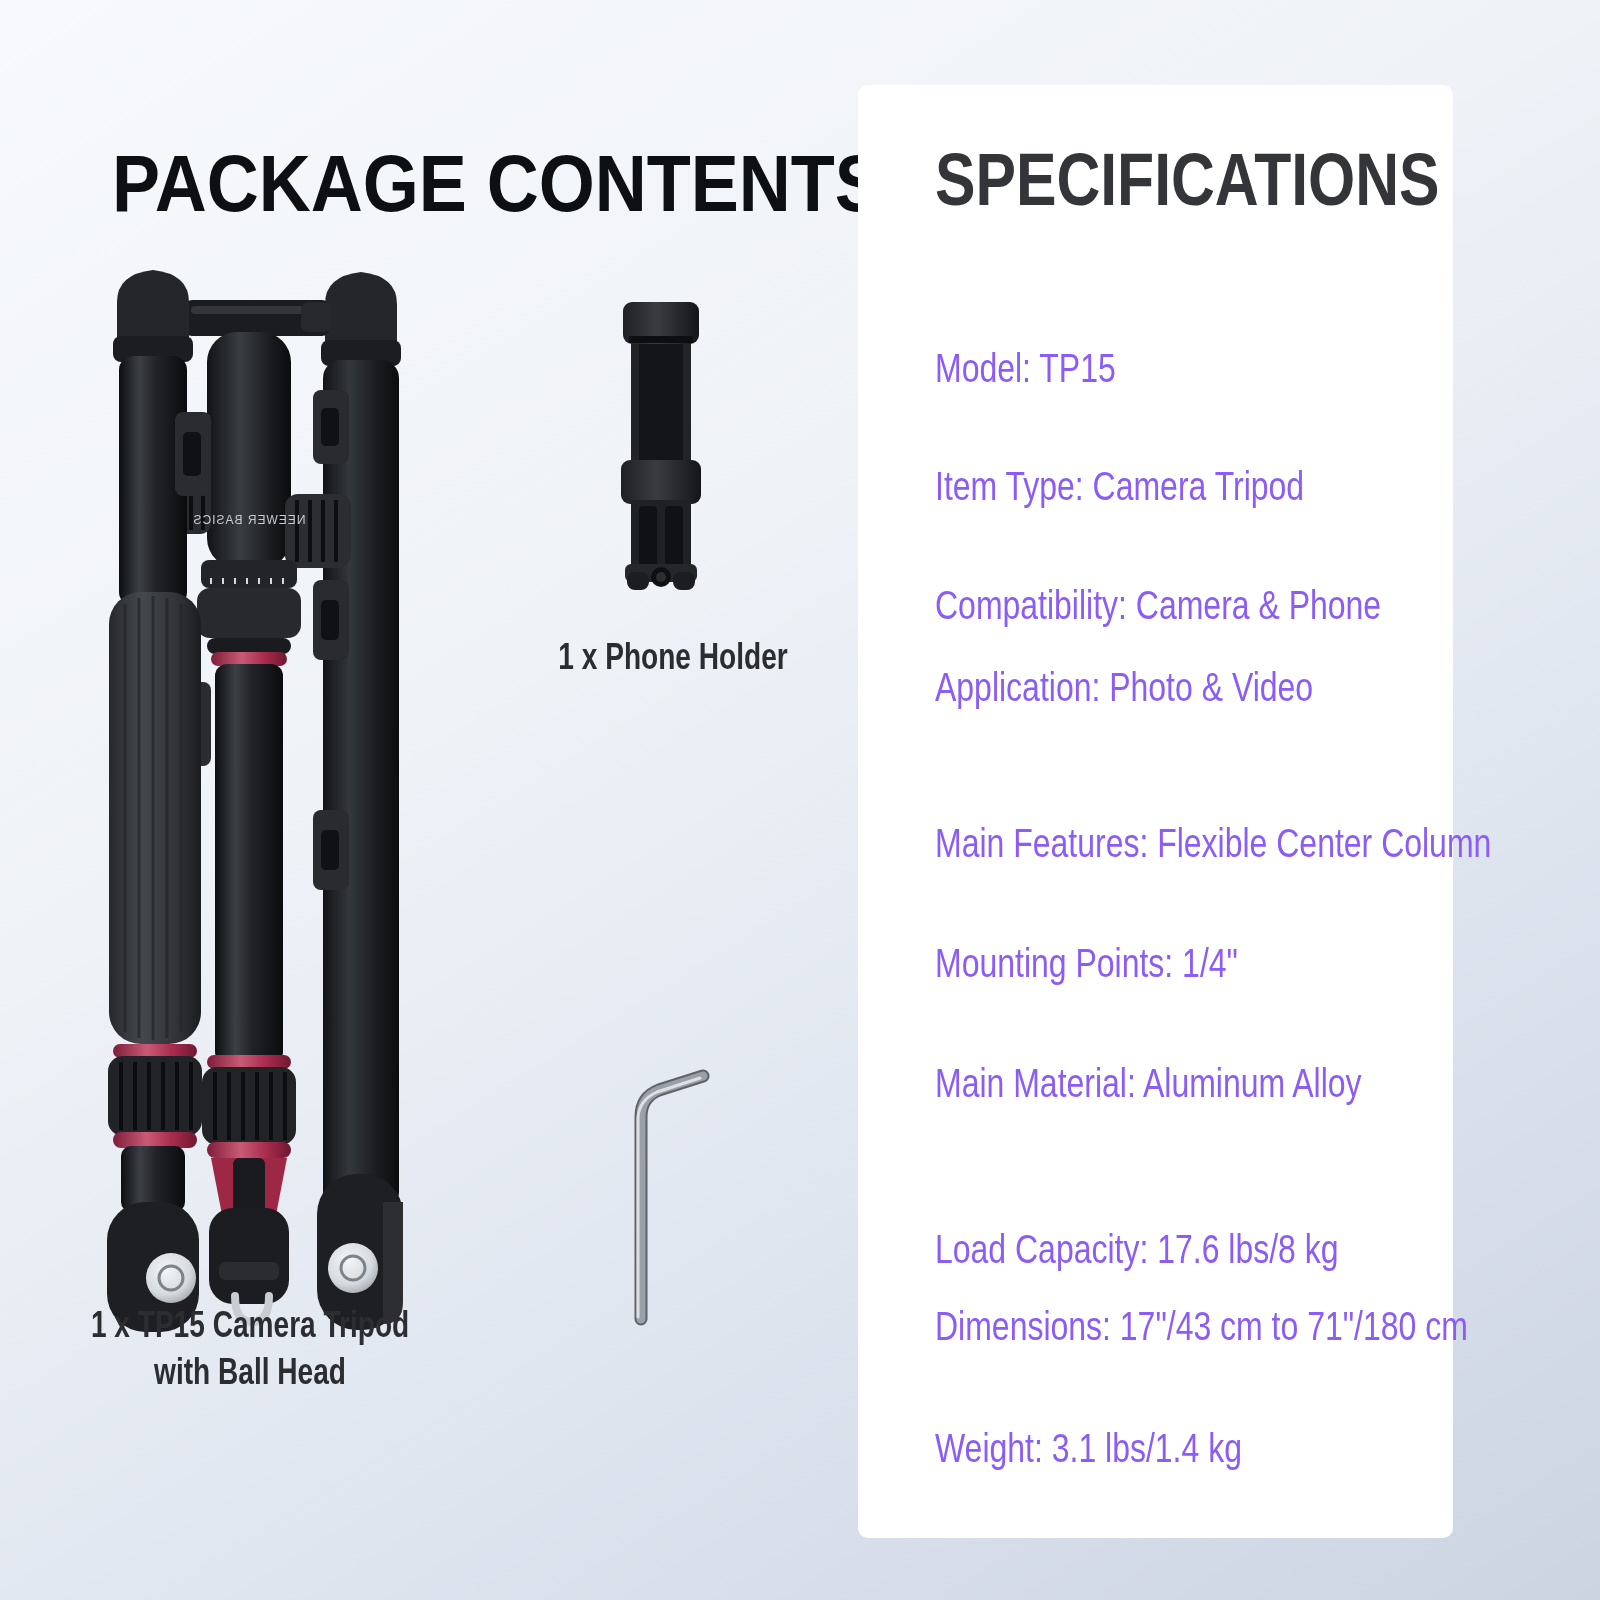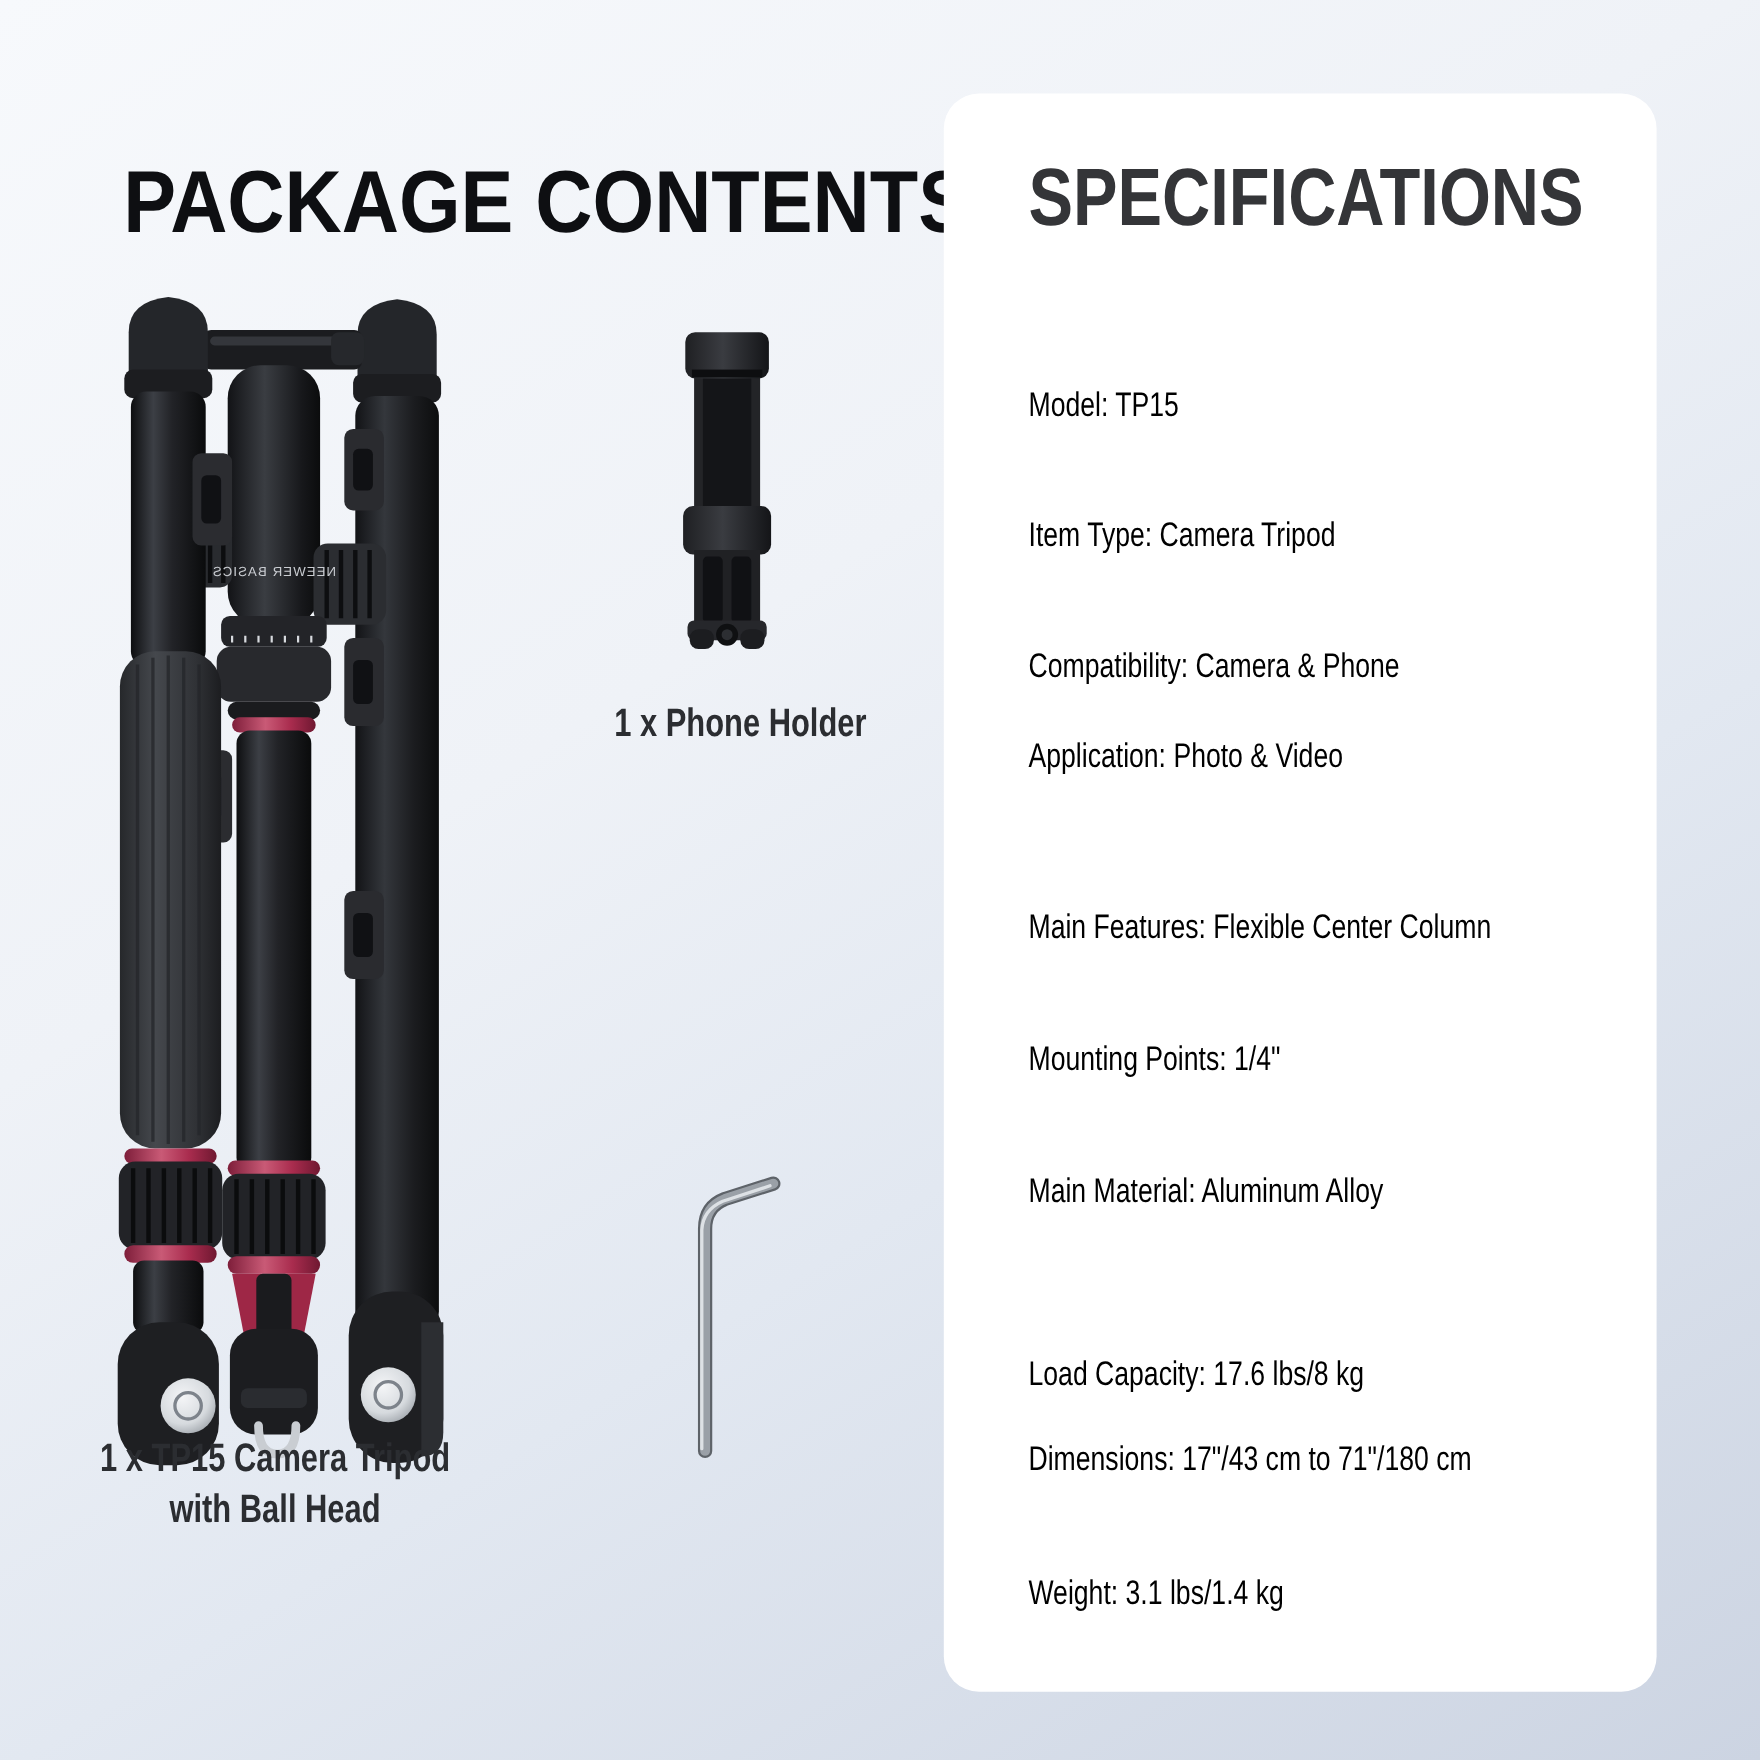--- a/index.html
+++ b/index.html
@@ -16,26 +16,26 @@
   .caption{position:absolute;font-weight:700;color:#2b2d31;text-align:center;font-size:36px;line-height:47px;white-space:nowrap;}
   .caption .condensed{transform:scaleX(0.78);transform-origin:center center;}
   .tripod-caption{left:40px;top:1301px;width:420px;}
   .phone-caption{left:505px;top:633px;width:315px;text-align:right;}
   .hex-caption{left:470px;top:1392px;width:360px;}
   
   .tripod-img{position:absolute;left:95px;top:262px;}
   .phone-img{position:absolute;left:615px;top:300px;}
   .hex-img{position:absolute;left:575px;top:1055px;}
   
-  .specs-card{position:absolute;left:858px;top:85px;width:648px;height:1453px;
-    background:#ffffff;border-radius:32px;text-decoration:underline;}
+  .specs-card{position:absolute;left:858px;top:85px;width:595px;height:1453px;
+    background:#ffffff;border-radius:10px;}
   .specs-title{position:absolute;left:77px;top:52px;margin:0;font-size:74px;font-weight:700;
     color:#343538;white-space:nowrap;}
   .specs-title .condensed{transform:scaleX(0.82);}
-  .spec-row{position:absolute;left:77px;font-size:31px;line-height:48px;color:#000000;white-space:nowrap;}
+  .spec-row{position:absolute;left:77px;font-size:41px;line-height:48px;color:#8b5cf6;white-space:nowrap;}
   .spec-row .condensed{transform:scaleX(0.78);}
   .r0{top:259px}.r1{top:377px}.r2{top:496px}.r3{top:578px}.r4{top:734px}
   .r5{top:854px}.r6{top:974px}.r7{top:1140px}.r8{top:1217px}.r9{top:1339px}
 </style>
 </head>
 <body>
 
 <div class="stage">
 
   <h1 class="pkg-title"><span class="condensed">PACKAGE CONTENTS</span></h1>

